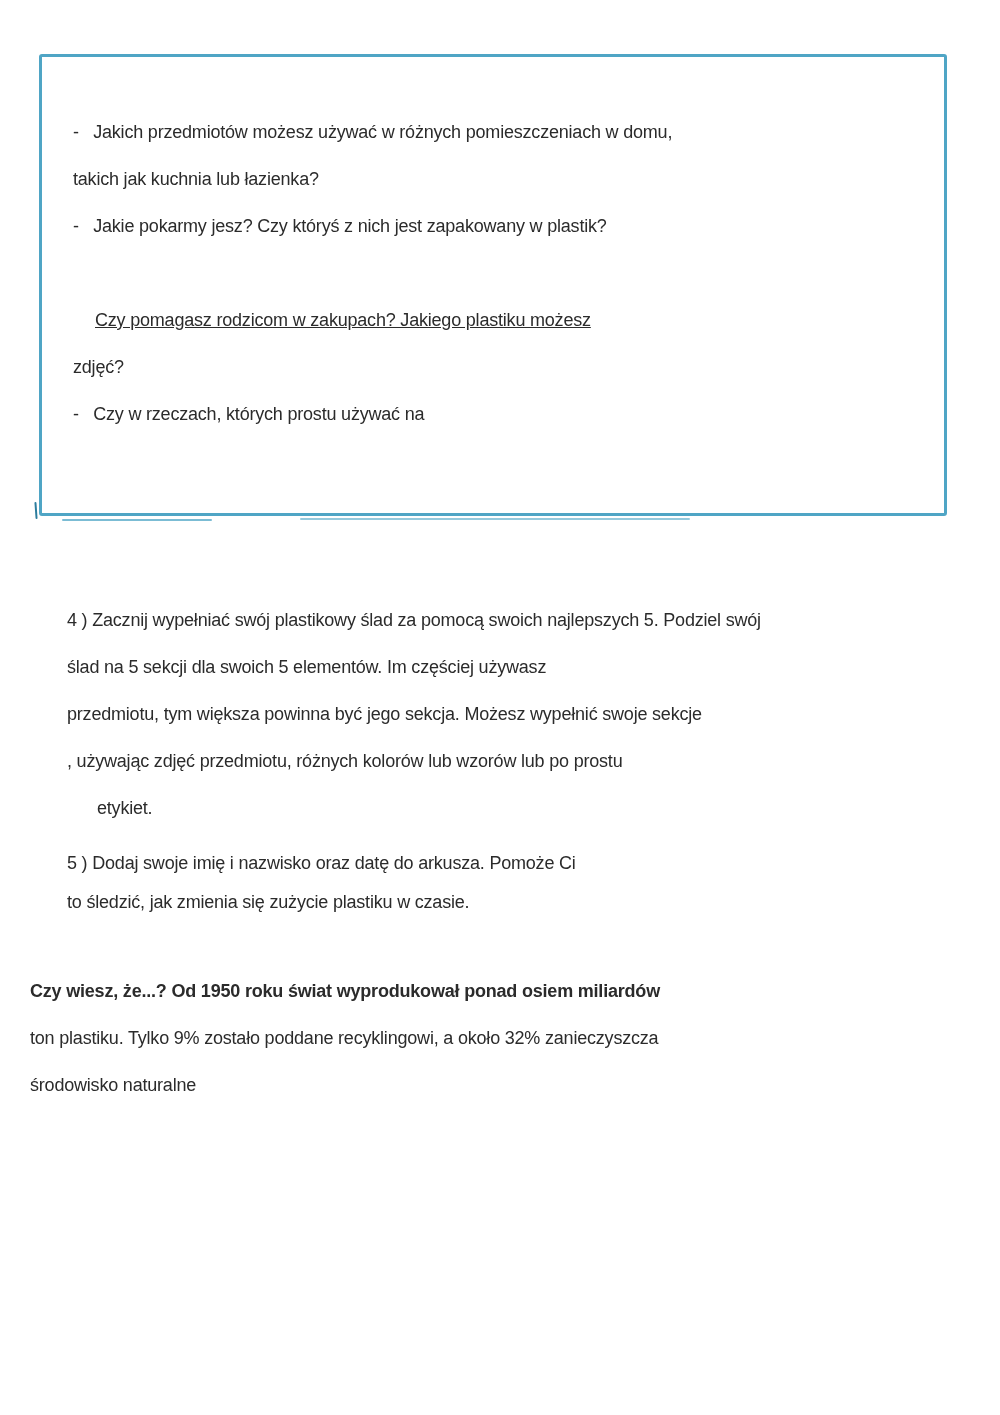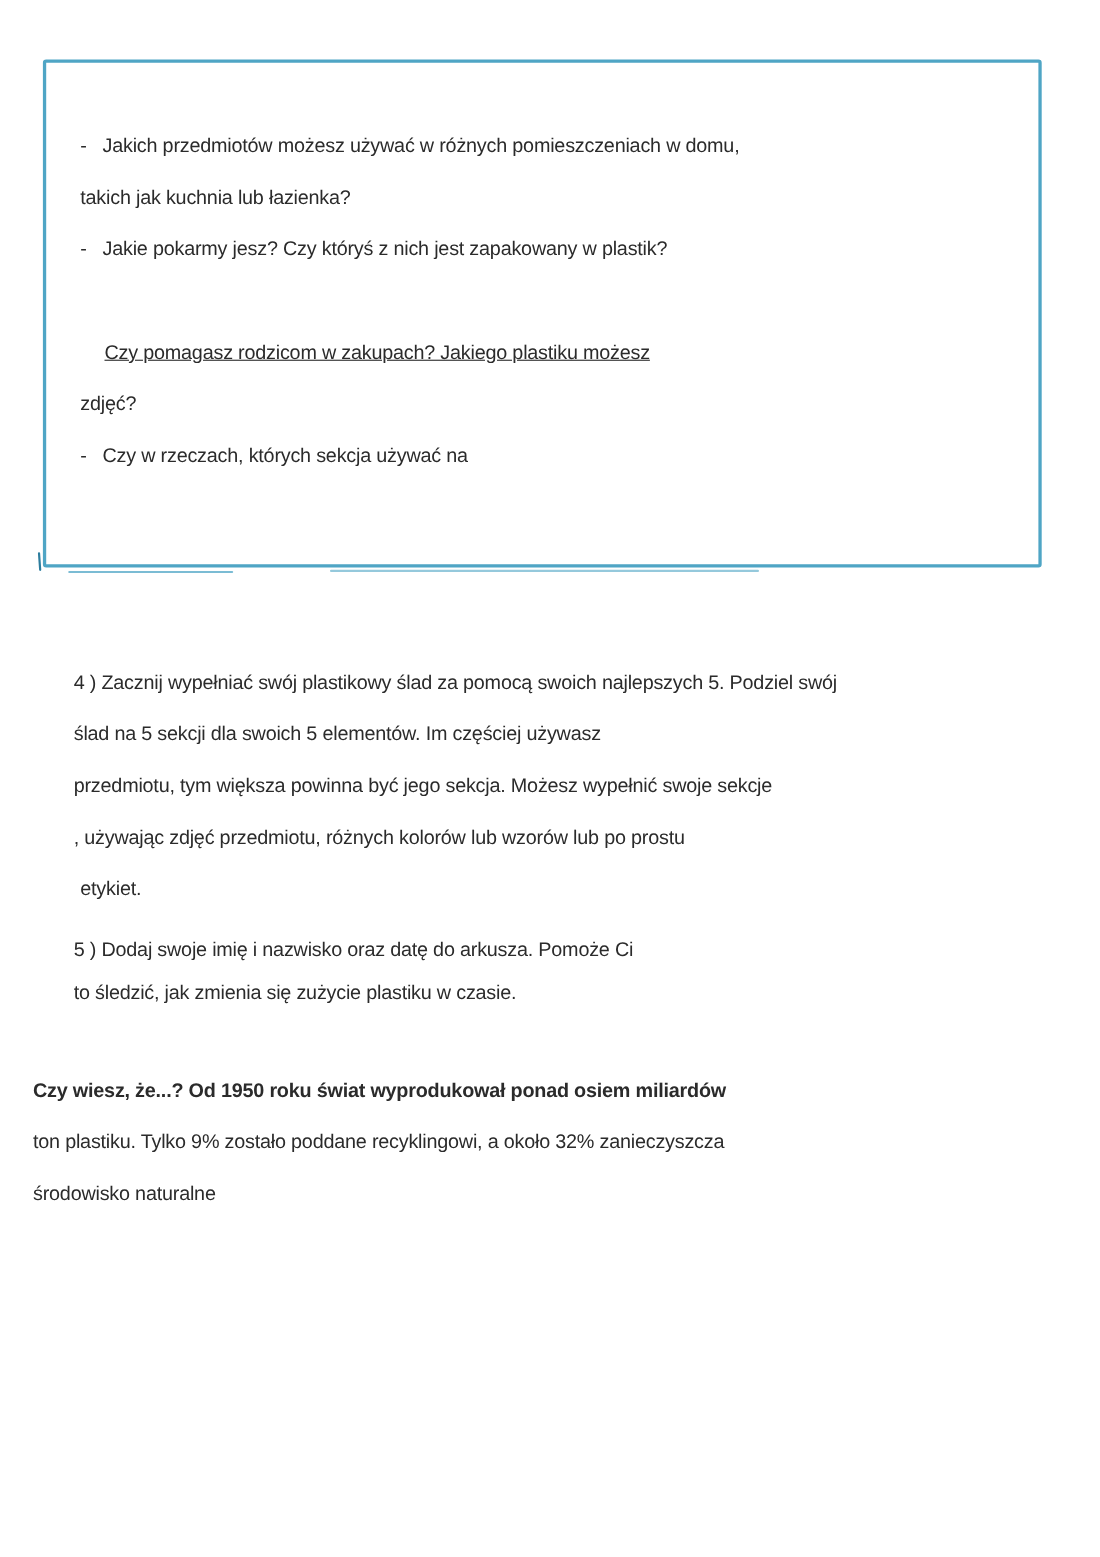--- a/index.html
+++ b/index.html
@@ -30,21 +30,21 @@
   .stroke.s3{left:35px;top:502px;width:2px;height:17px;background:#2d7d9e;transform:rotate(-4deg);}
   
   .lines{position:absolute;inset:0;}
   .tline{
     position:absolute;
     font-size:18px;line-height:22px;
     letter-spacing:-0.2px;
     white-space:pre;
     color:var(--ink);
   }
-  .tline.ind1{margin-left:6px;}
+  .tline.ind1{margin-left:30px;}
   .tline.ind2{margin-left:22px;text-decoration:underline;}
   
   .wave{position:absolute;left:0;top:1197px;width:1000px;height:68px;display:block;}
   .footer{
     position:absolute;left:0;top:1264px;width:1000px;height:144px;
     background:var(--navy);
   }
   .edge-line{position:absolute;left:0;top:1408px;width:1000px;height:2px;background:#adb0b3;}
   .ew-logo{position:absolute;left:30px;top:1289px;width:250px;color:#fff;}
   .ew-word{font-size:50px;line-height:1;letter-spacing:1.5px;white-space:nowrap;}
@@ -64,21 +64,21 @@
   <div class="stroke s1"></div>
   <div class="stroke s2"></div>
   <div class="stroke s3"></div>
 
   <div class="lines">
       <div class="tline" style="top: 121px; left: 73px;">-   Jakich przedmiotów możesz używać w różnych pomieszczeniach w domu,</div>
       <div class="tline" style="top: 168px; left: 73px;">takich jak kuchnia lub łazienka?</div>
       <div class="tline" style="top: 215px; left: 73px;">-   Jakie pokarmy jesz? Czy któryś z nich jest zapakowany w plastik?</div>
       <div class="tline ind2" style="top: 309px; left: 73px;">Czy pomagasz rodzicom w zakupach? Jakiego plastiku możesz</div>
       <div class="tline" style="top: 356px; left: 73px;">zdjęć?</div>
-      <div class="tline" style="top: 403px; left: 73px;">-   Czy w rzeczach, których sekcja używać na</div>
+      <div class="tline" style="top: 403px; left: 73px;">-   Czy w rzeczach, których prostu używać na</div>
     </div>
   <div class="lines">
       <div class="tline" style="top: 609px; left: 67px;">4 ) Zacznij wypełniać swój plastikowy ślad za pomocą swoich najlepszych 5. Podziel swój</div>
       <div class="tline" style="top: 656px; left: 67px;">ślad na 5 sekcji dla swoich 5 elementów. Im częściej używasz</div>
       <div class="tline" style="top: 703px; left: 67px;">przedmiotu, tym większa powinna być jego sekcja. Możesz wypełnić swoje sekcje</div>
       <div class="tline" style="top: 750px; left: 67px;">, używając zdjęć przedmiotu, różnych kolorów lub wzorów lub po prostu</div>
       <div class="tline ind1" style="top: 797px; left: 67px;">etykiet.</div>
       <div class="tline" style="top: 852px; left: 67px;">5 ) Dodaj swoje imię i nazwisko oraz datę do arkusza. Pomoże Ci</div>
       <div class="tline" style="top: 891px; left: 67px;">to śledzić, jak zmienia się zużycie plastiku w czasie.</div>
     </div>

